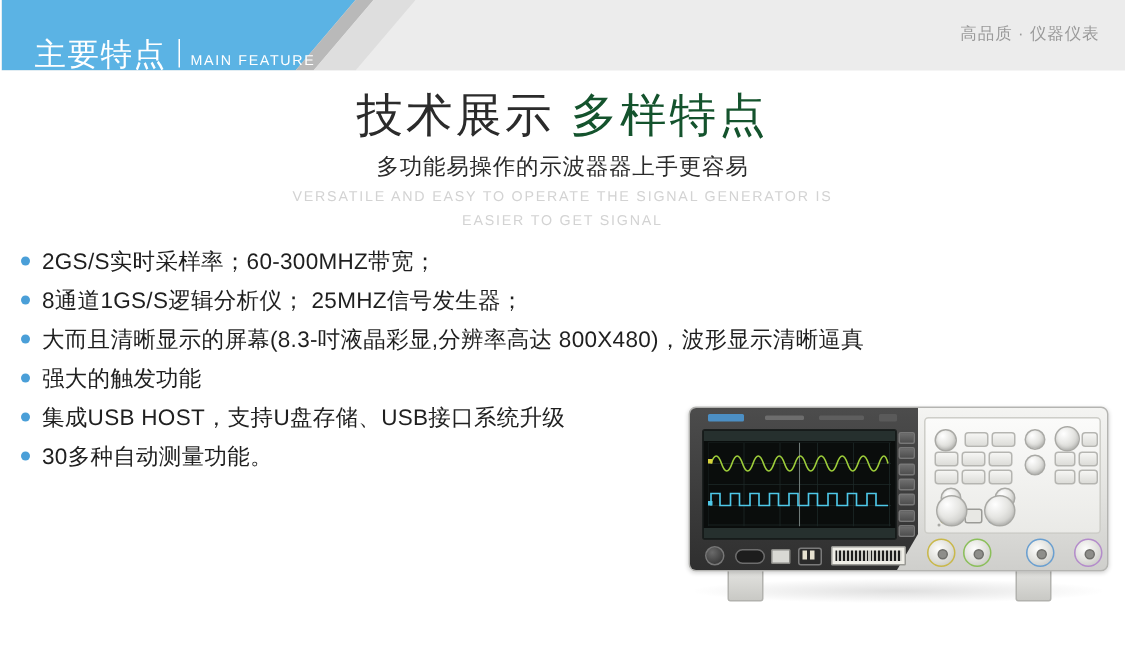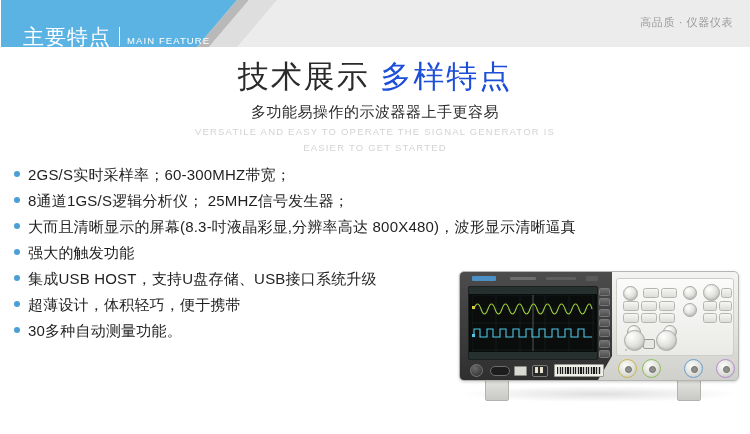--- a/index.html
+++ b/index.html
@@ -93,21 +93,21 @@
     text-align: center;
   }
   .main-title {
     font-size: 31px;
     line-height: 40px;
     letter-spacing: 2px;
     color: #2b2b2b;
     font-weight: 400;
   }
   .main-title .accent {
-    color: #1d4ed8;
+    color: #14532d;
     text-align: center;
   }
   .sub-title {
     margin-top: 4px;
     font-size: 15px;
     line-height: 21px;
     letter-spacing: 0.5px;
     color: #2b2b2b;
     font-weight: 400;
   }
@@ -401,21 +401,21 @@
   <div class="header-right">高品质 · 仪器仪表</div>
 </div>
 
 <div class="title-block">
   <div class="main-title">
     <span>技术展示</span>
     <span class="accent">多样特点</span>
   </div>
   <div class="sub-title">多功能易操作的示波器器上手更容易</div>
   <div class="en-title">VERSATILE AND EASY TO OPERATE  THE SIGNAL GENERATOR IS</div>
-  <div class="en-title">EASIER TO GET STARTED</div>
+  <div class="en-title">EASIER TO GET SIGNAL</div>
 </div>
 
 <div class="feature-list">
   <div class="feature-item">
     <span class="feature-dot"></span>
     <span class="feature-text">2GS/S实时采样率；60-300MHZ带宽；</span>
   </div>
   <div class="feature-item">
     <span class="feature-dot"></span>
     <span class="feature-text">8通道1GS/S逻辑分析仪； 25MHZ信号发生器；</span>
@@ -424,24 +424,20 @@
     <span class="feature-dot"></span>
     <span class="feature-text">大而且清晰显示的屏幕(8.3-吋液晶彩显,分辨率高达 800X480)，波形显示清晰逼真</span>
   </div>
   <div class="feature-item">
     <span class="feature-dot"></span>
     <span class="feature-text">强大的触发功能</span>
   </div>
   <div class="feature-item">
     <span class="feature-dot"></span>
     <span class="feature-text">集成USB HOST，支持U盘存储、USB接口系统升级</span>
-  </div>
-  <div class="feature-item">
-    <span class="feature-dot"></span>
-    <span class="feature-text">超薄设计，体积轻巧，便于携带</span>
   </div>
   <div class="feature-item">
     <span class="feature-dot"></span>
     <span class="feature-text">30多种自动测量功能。</span>
   </div>
 </div>
 
 <div class="scope">
   <div class="scope-shadow"></div>
 

